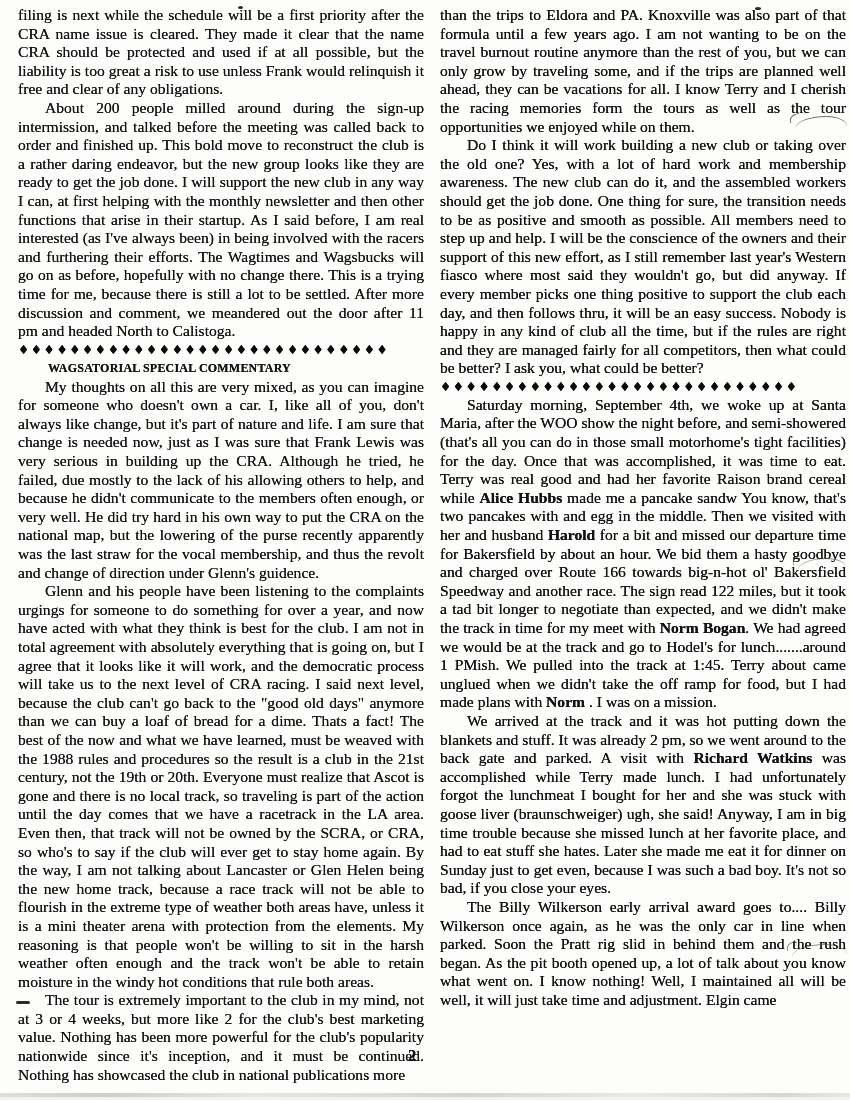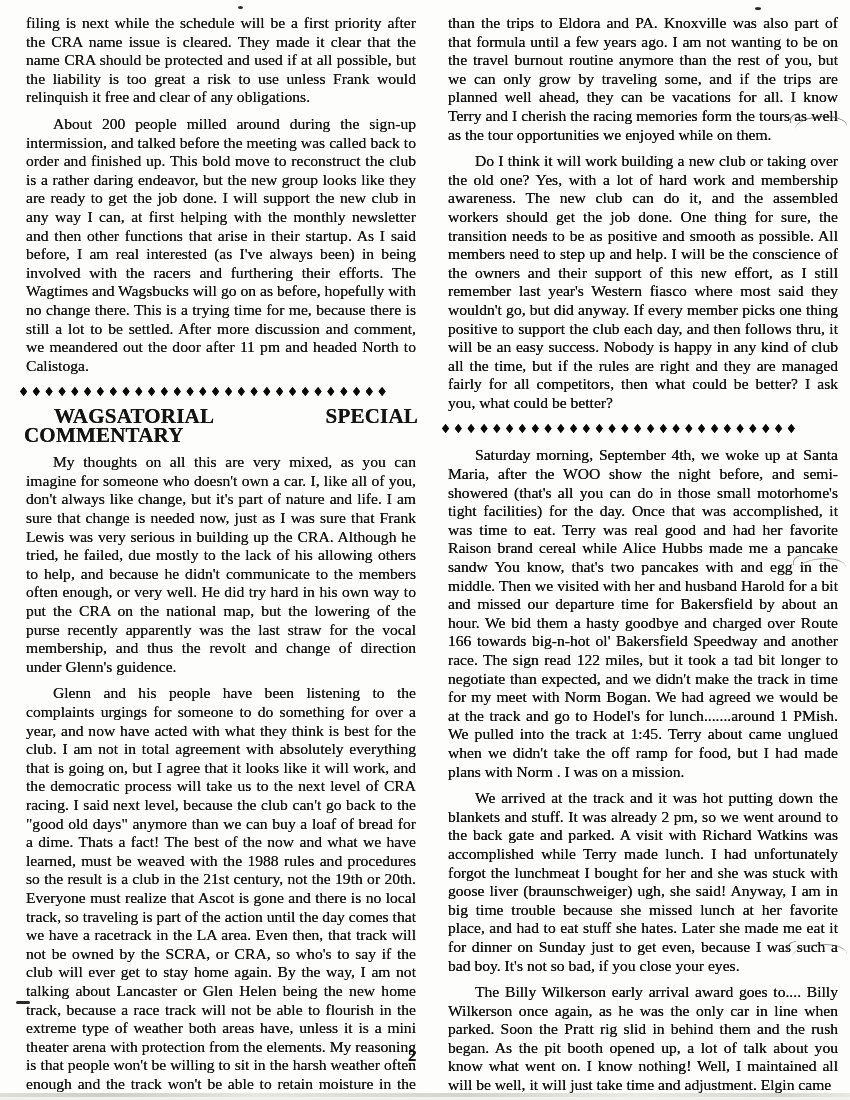--- a/index.html
+++ b/index.html
@@ -18,42 +18,42 @@
   }
   .col{
     width:406px;
     text-align:justify;
     font-size:15.6px;
     line-height:18.6px;
     overflow:hidden;
   }
   .col-left{ text-shadow:0 0 0.35px rgba(0,0,0,0.85); }
   .col-right{ text-shadow:0 0 0.65px rgba(0,0,0,0.95); }
-  .para{ margin:8px; }
+  .para{ margin:0; }
   .para.indent{ text-indent:27px; }
   .heading{
-    margin:6px;
-    font-size:21px;
+    margin:0;
+    font-size:12px;
     line-height:19px;
     font-weight:bold;
     text-align:justify;
     text-indent:30px;
     letter-spacing:0.2px;
   }
   .sep{
     font-family:"DejaVu Sans", sans-serif;
     font-size:12.5px;
     line-height:18px;
     letter-spacing:1.6px;
     white-space:nowrap;
     overflow:hidden;
     color:#0a0a0a;
     text-shadow:0 0 0.6px #000;
   }
-  .bold-name{ font-weight:normal; }
+  .bold-name{ font-weight:bold; }
   .page-number{
     position:absolute;
     left:408px;
     top:1046px;
     font-size:16.5px;
     font-weight:bold;
     text-shadow:0 0 0.5px #000;
   }
   
   .squiggle{

